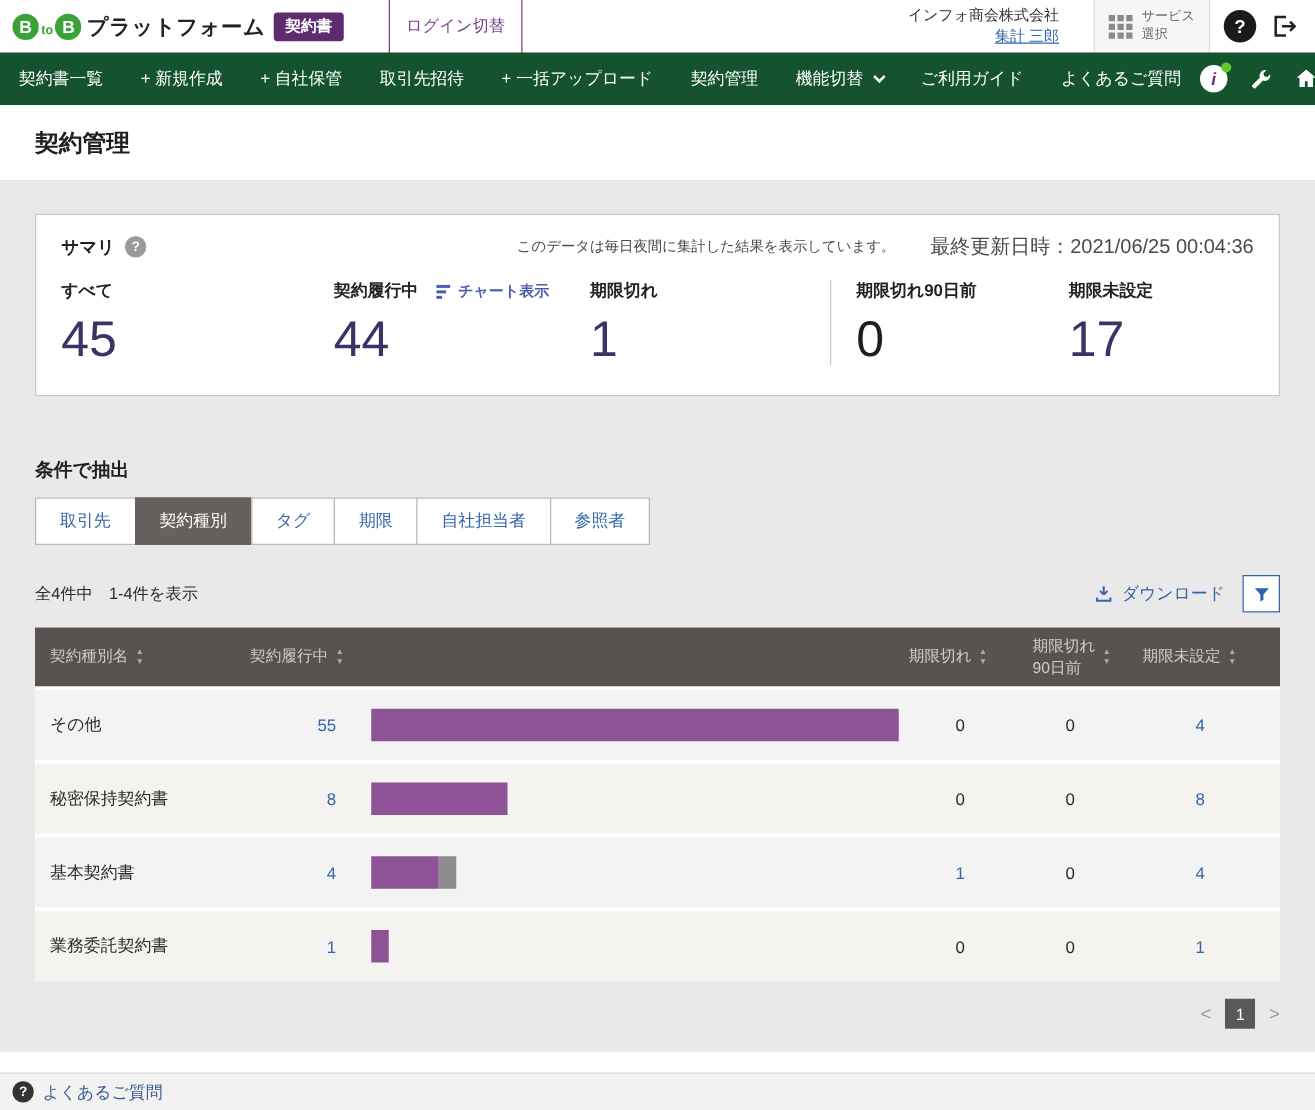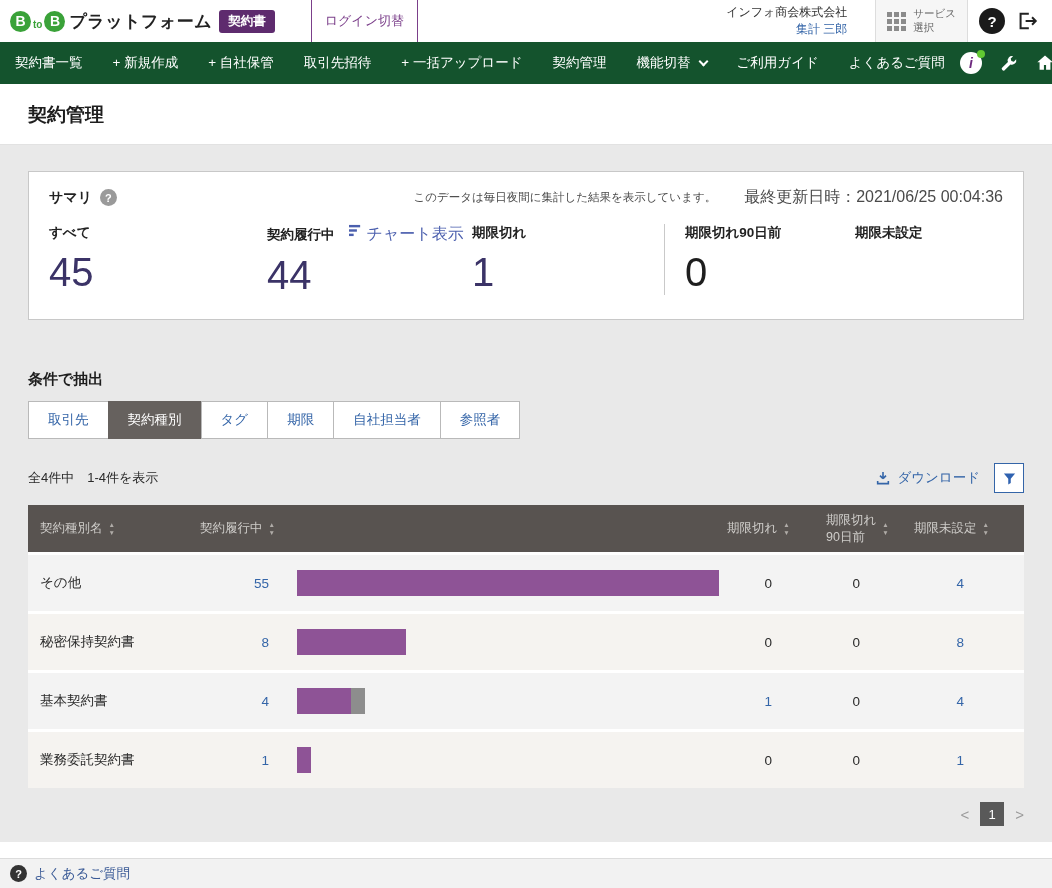--- a/index.html
+++ b/index.html
@@ -14,21 +14,21 @@
   .logo-circle{width:21px;height:21px;border-radius:50%;background:#3aa239;color:#fff;font-weight:bold;
                font-size:14px;display:flex;align-items:center;justify-content:center}
   .logo-to{color:#3aa239;font-size:10px;font-weight:bold;margin:7px 2px 0}
   .logo-text{font-size:17px;font-weight:bold;color:#222;margin-left:4px;letter-spacing:.5px}
   .logo-badge{background:#5e2b6e;color:#fff;font-size:12.5px;padding:3px 9px;border-radius:3px;margin-left:7px;font-weight:bold}
   .login-switch{margin-left:36px;border:1px solid #7b3f8a;color:#7b3f8a;background:#fff;font-size:13px;
                 padding:24px 13px;border-radius:2px;cursor:pointer;font-family:inherit}
   .top-right{margin-left:auto;display:flex;align-items:center;height:100%}
   .account{text-align:right;font-size:12px;margin-right:28px;line-height:1.45}
   .account .company{color:#333}
-  .account .user{color:#3465a8;cursor:pointer}
+  .account .user{color:#3465a8;text-decoration:underline;cursor:pointer}
   .service{display:flex;align-items:center;gap:7px;border-left:1px solid #ddd;border-right:1px solid #ddd;
            background:#f6f6f6;height:100%;padding:0 11px;cursor:pointer}
   .grid-icon{display:grid;grid-template-columns:repeat(3,5px);gap:2px}
   .grid-icon b{width:5px;height:5px;background:#8b8b8b}
   .service .txt{font-size:10.5px;color:#666;line-height:1.3}
   .help-circle{width:26px;height:26px;border-radius:50%;background:#1a1a1a;color:#fff;font-weight:bold;
                font-size:15px;display:flex;align-items:center;justify-content:center;margin:0 11px;cursor:pointer}
   .logout{cursor:pointer;display:flex;align-items:center;margin-right:8px}
 
   
@@ -56,22 +56,22 @@
          display:flex;align-items:center;justify-content:center;margin-left:8px;cursor:pointer}
   .card-note{margin-left:auto;font-size:11.5px;color:#4a4a4a}
   .card-updated{font-size:16px;color:#4a4a4a;margin-left:28px}
   .stats{display:flex;margin-top:16px}
   .stat{display:flex;flex-direction:column}
   .s1{width:218px}.s2{width:205px}.s3{width:192px}.s4{width:170px}.s5{flex:1}
   .stat-label-row{display:flex;align-items:center;font-size:13.5px;font-weight:bold;color:#222}
   .stat-value{font-size:40px;color:#3b3367;margin-top:10px;line-height:1}
   .stat-value.plain{color:#1e1e1e}
   .stat-divider{width:1px;background:#c9c9c9;align-self:stretch;margin-right:20px}
-  .chart-link{display:flex;align-items:flex-start;gap:5px;margin-left:14px;color:#4b5fae;font-size:16px;
-              font-weight:normal;cursor:pointer}
+  .chart-link{display:flex;align-items:center;gap:5px;margin-left:14px;color:#4b5fae;font-size:12px;
+              font-weight:bold;cursor:pointer}
 
   .section-title{font-size:15px;font-weight:bold;margin:50px 0 12px;color:#1e1e1e}
   .tabs{display:flex}
   .tab{background:#fff;border:1px solid #b9b9b9;margin-left:-1px;color:#3465a8;font-size:13.5px;
        line-height:36px;padding:0 19px;cursor:pointer;white-space:nowrap}
   .tab:first-child{margin-left:0}
   .tab.active{background:#66615e;border-color:#66615e;color:#fff}
 
   .toolbar{display:flex;align-items:center;margin-top:24px}
   .count{font-size:13px;color:#2a2a2a}
@@ -252,20 +252,21 @@
       <div class="stat s4">
         <div class="stat-label-row">
             <span>期限切れ90日前</span>
           </div>
         <div class="stat-value plain">0</div>
       </div>
       <div class="stat s5">
         <div class="stat-label-row">
             <span>期限未設定</span>
           </div>
+        <div class="stat-value">17</div>
       </div>
     </div>
   </section>
 
   <h2 class="section-title">条件で抽出</h2>
   <div class="tabs">
     <div class="tab">取引先</div>
     <div class="tab active">契約種別</div>
     <div class="tab">タグ</div>
     <div class="tab">期限</div>

